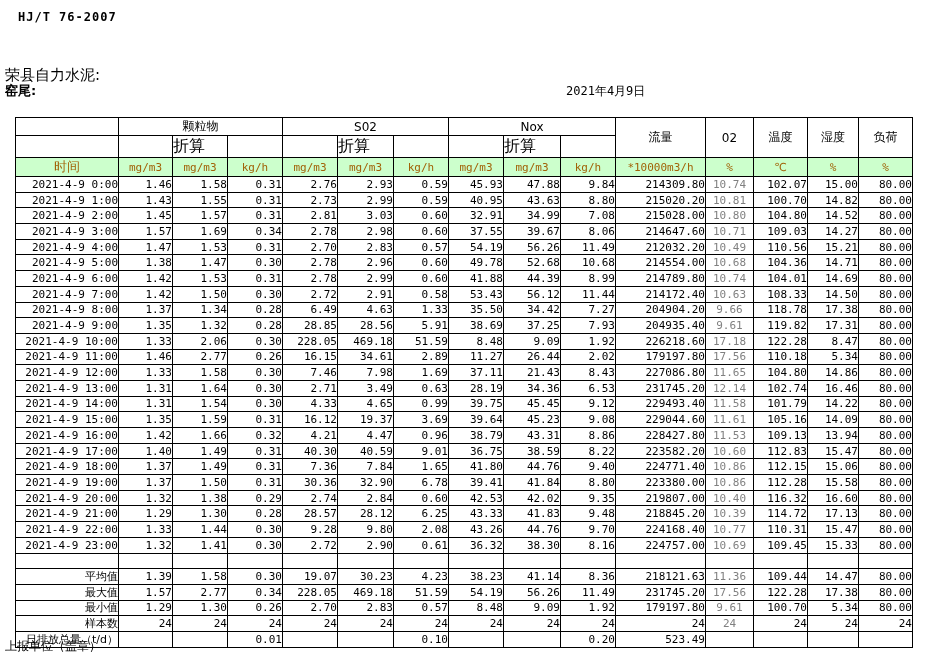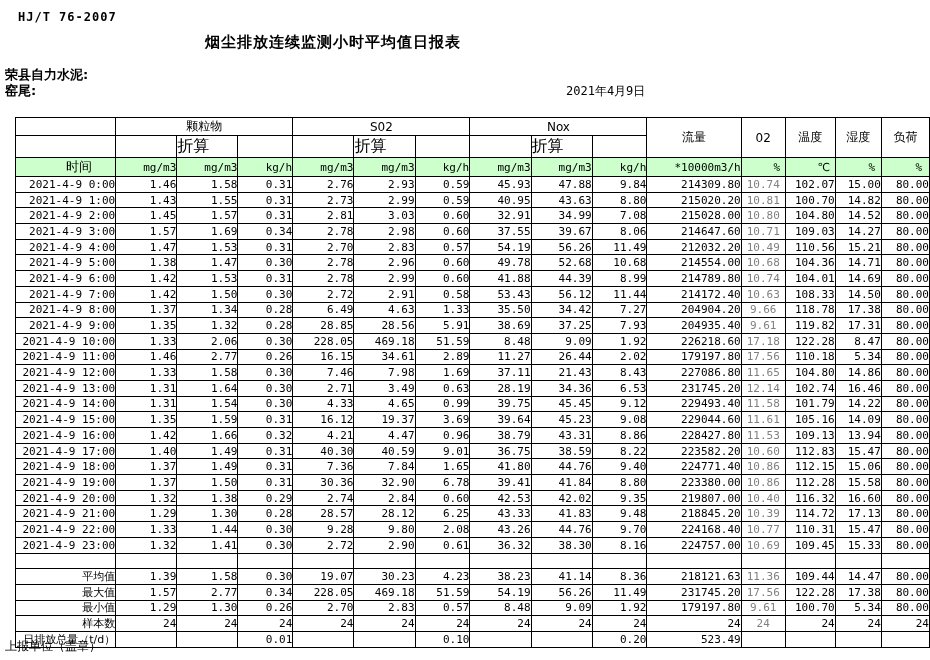--- a/index.html
+++ b/index.html
@@ -1,47 +1,46 @@
 <!DOCTYPE html>
 <html><head>
 <meta charset="utf-8">
 <style>
   html,body{margin:0;padding:0;background:#fff;}
   .page{position:relative;width:930px;height:660px;background:#ffffff;overflow:hidden;
         font-family:"DejaVu Sans Mono","DejaVu Sans",monospace;color:#000;}
   .doc-code{position:absolute;left:18px;top:10px;font-size:12px;font-weight:bold;letter-spacing:1px;}
   .title{position:absolute;left:205px;top:33px;font-size:15px;font-weight:bold;
          font-family:"DejaVu Sans",sans-serif;letter-spacing:1px;}
-  .company{position:absolute;left:5px;top:66px;font-size:13px;font-weight:bold;font-family:"DejaVu Sans",sans-serif;}
+  .company{position:absolute;left:5px;top:66px;font-size:15px;font-weight:normal;font-family:"DejaVu Sans",sans-serif;}
   .location{position:absolute;left:5px;top:82px;font-size:13px;font-weight:bold;font-family:"DejaVu Sans",sans-serif;}
   .date{position:absolute;left:566px;top:83px;font-size:12px;}
   table.report{position:absolute;left:15px;top:117px;border-collapse:collapse;table-layout:fixed;}
   table.report td,table.report th{border:1px solid #000;padding:0;margin:0;overflow:hidden;
          font-weight:normal;white-space:nowrap;}
   tr.gh td{height:14px;font-size:12px;text-align:center;font-family:"DejaVu Sans",sans-serif;}
   tr.gh2 td{height:14px;font-size:16px;text-align:left;font-family:Liberation Serif, serif;}
-  tr.units td{height:17px;font-size:11px;text-align:center;background:#ccffcc;color:#000000;padding-left:27px;}
+  tr.units td{height:17px;font-size:11px;text-align:center;background:#ccffcc;color:#a16207;}
   tr.units td.time-h{font-size:13px;font-family:"DejaVu Sans",sans-serif;}
   tr.dr td{height:14.7px;font-size:11px;line-height:13px;}
   td.time{text-align:right;padding-right:3px;}
   td.num{text-align:right;padding-right:8px;}
   td.flow{text-align:right;padding-right:7px;}
   td.o2{text-align:center;color:#808080;}
   td.sum-label{text-align:right;padding-right:3px;font-size:12px;font-family:"DejaVu Sans",sans-serif;}
   td.total-label{text-align:right;padding-left:1px;font-size:12px;font-family:"DejaVu Sans",sans-serif;}
   .footer-note{position:absolute;left:18px;top:621px;font-size:12px;font-family:"DejaVu Sans",sans-serif;}
   .footer-seal{position:absolute;left:5px;top:638px;font-size:12px;font-family:"DejaVu Sans",sans-serif;}
   .footer-unit{position:absolute;left:200px;top:640px;font-size:13px;font-family:"DejaVu Sans",sans-serif;margin-top:20px;}
 </style>
 </head>
 <body>
 
 <div class="page">
   <div class="doc-code">HJ/T  76-2007</div>
-  <div class="title">烟尘排放连续监测小时平均值日报表</div>
   <div class="company">荣县自力水泥:</div>
   <div class="location">窑尾:</div>
   <div class="date">2021年4月9日</div>
 
   <table class="report">
     <colgroup>
       <col style="width:103px">
         <col style="width:54px">
         <col style="width:55px">
         <col style="width:55px">

